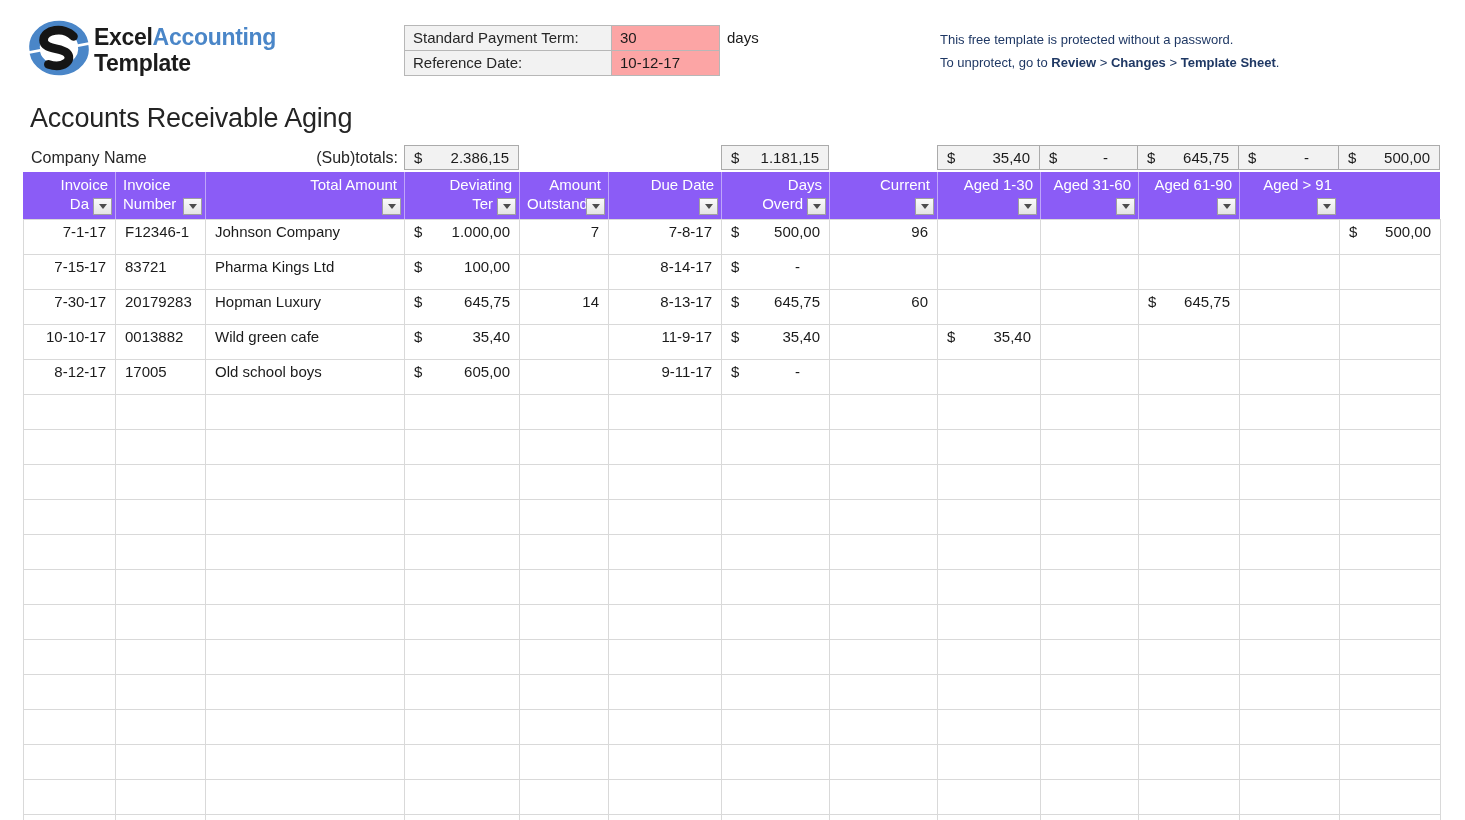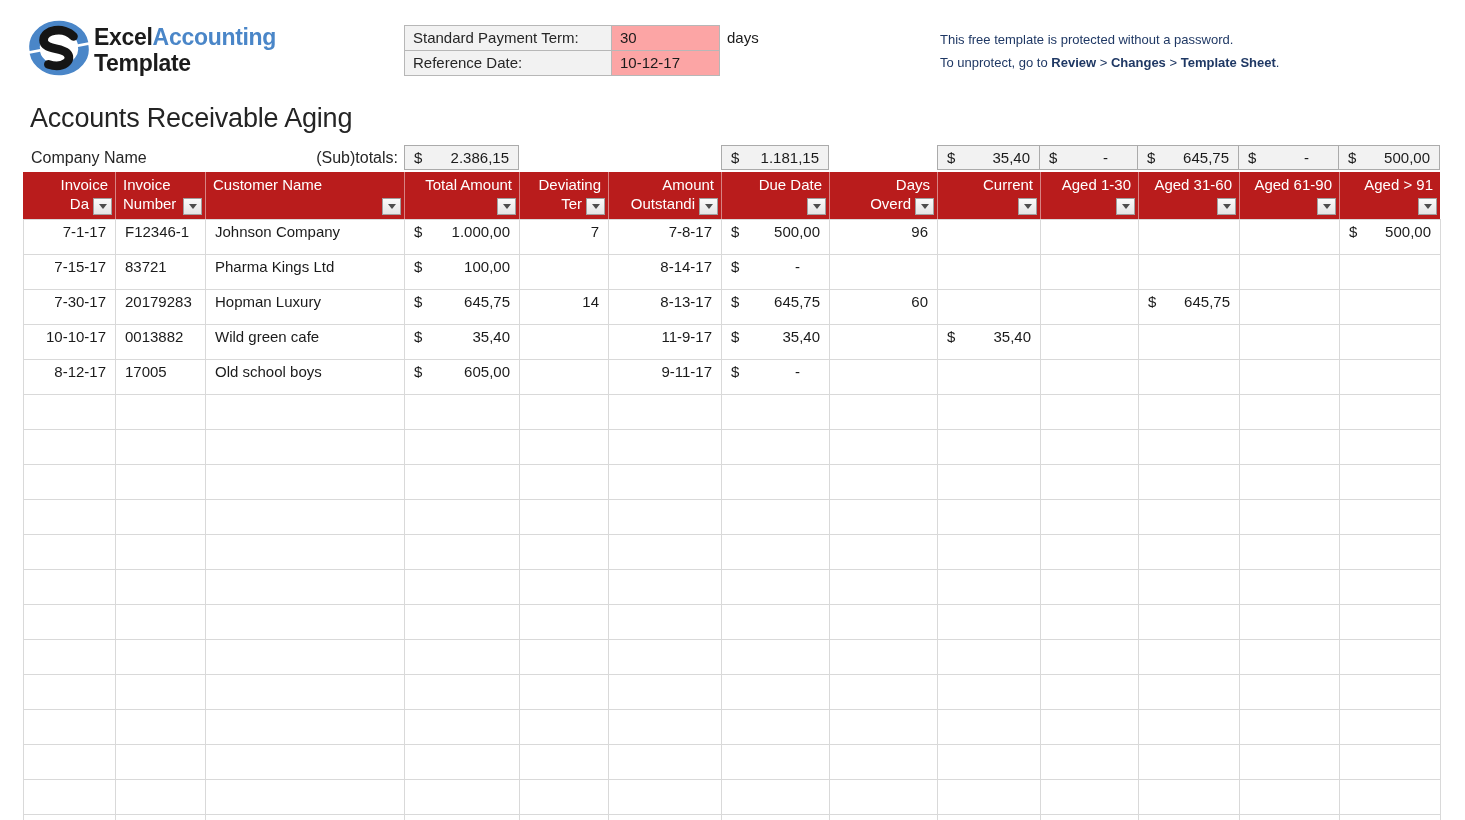--- a/index.html
+++ b/index.html
@@ -35,21 +35,21 @@
 
   .subtotal-row { position:absolute; left:23px; top:145px; height:25px; display:grid; }
   .st-span { grid-column:1 / span 3; display:flex; justify-content:space-between; align-items:center;
              font-size:16px; color:#262626; padding-left:8px; padding-right:6px; }
   .stbox { background:#f2f2f2; border:1px solid #ababab; height:25px; display:flex; justify-content:space-between;
            font-size:15px; line-height:23px; padding:0 9px; color:#1b1b1b; }
   .stbox.noleft { border-left:none; }
   .stbox .dash { padding-right:20px; }
 
   
-  .thead { position:absolute; left:23px; top:172px; height:47px; display:grid; background:#b91c1c; }
+  .thead { position:absolute; left:23px; top:172px; height:47px; display:grid; background:#8b5cf6; }
   .hcell { position:relative; color:#ffffff; font-size:15px; white-space:nowrap; overflow:hidden;
            border-left:1px solid rgba(255,255,255,0.45); }
   .hcell:first-child { border-left:none; }
   .h-line { padding:3px 7px 0 7px; line-height:19px; }
   .h-line2 { padding:0 7px; line-height:19px; }
   .hcell.right .h-line, .hcell.right .h-line2 { text-align:right; }
   .hcell.right .h-line2 { padding-right:26px; }
   .filter-btn { position:absolute; right:3px; bottom:4px; width:19px; height:17px;
                 background:linear-gradient(180deg,#fbfbfb,#e4e4e4); border:1px solid #a0a0a0;
                 display:flex; align-items:center; justify-content:center; cursor:pointer; }
@@ -140,26 +140,20 @@
         <span class="filter-arrow"></span>
       </span>
     </div>
     <div class="hcell left">
       <div class="h-line">Invoice</div>
       <div class="h-line2">Number</div>
       <span class="filter-btn">
         <span class="filter-arrow"></span>
       </span>
     </div>
-    <div class="hcell left">
-      <div class="h-line">Customer Name</div>
-      <span class="filter-btn">
-        <span class="filter-arrow"></span>
-      </span>
-    </div>
     <div class="hcell right">
       <div class="h-line">Total Amount</div>
       <span class="filter-btn">
         <span class="filter-arrow"></span>
       </span>
     </div>
     <div class="hcell right">
       <div class="h-line">Deviating</div>
       <div class="h-line2">Ter</div>
       <span class="filter-btn">

